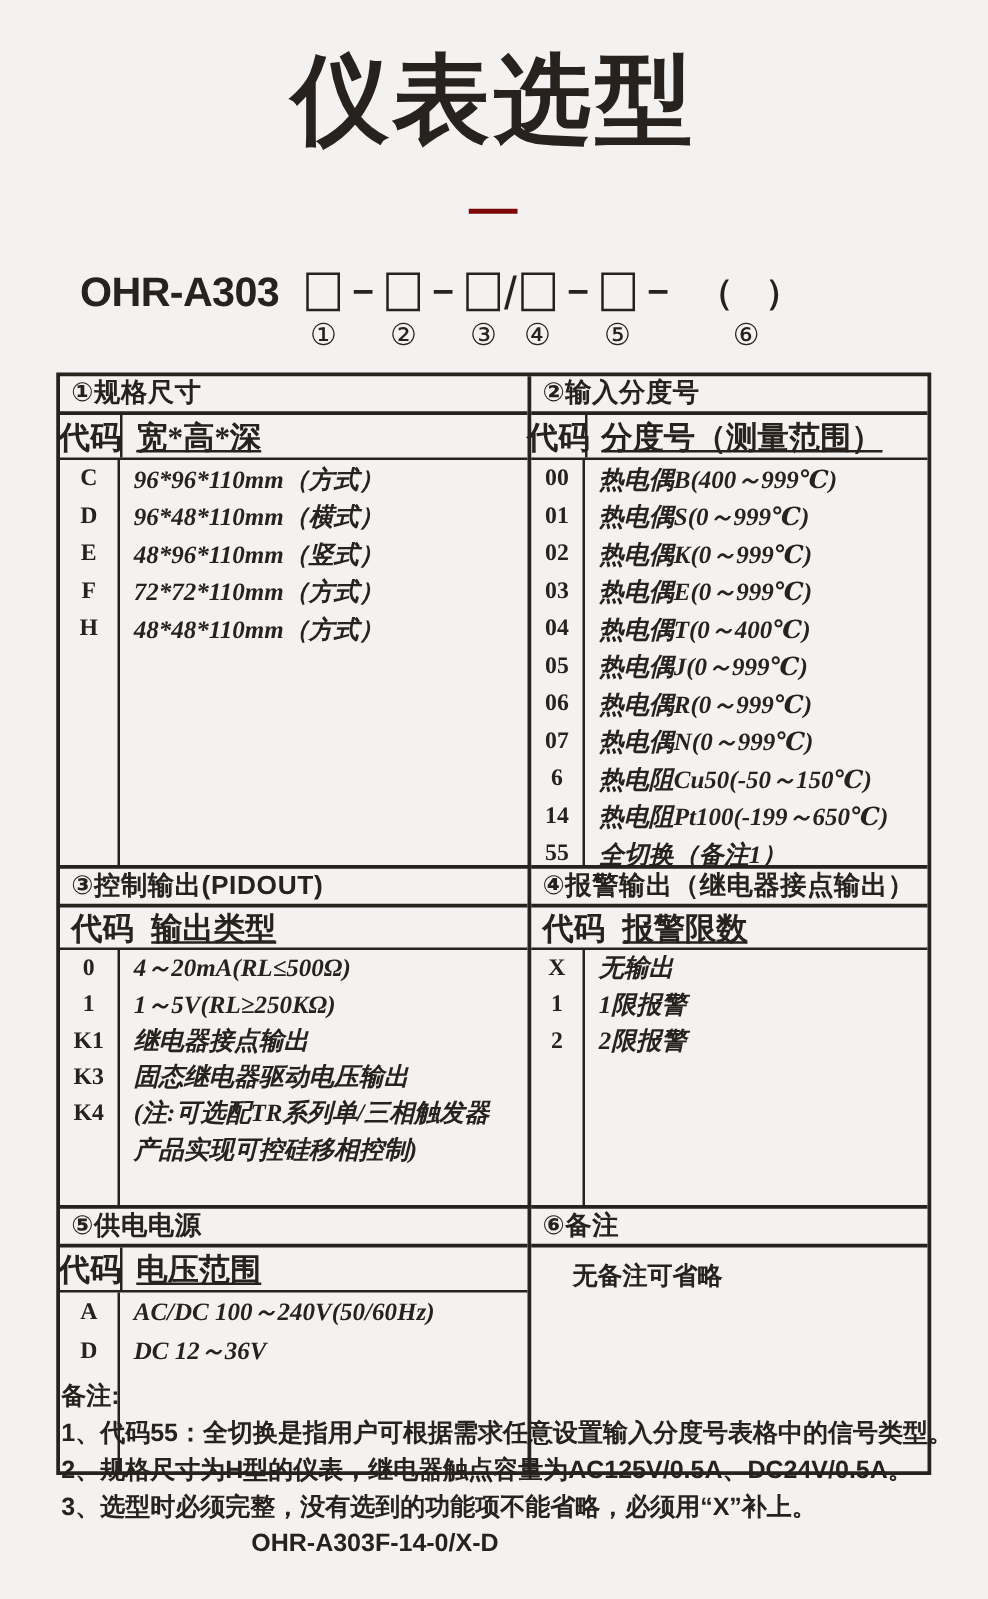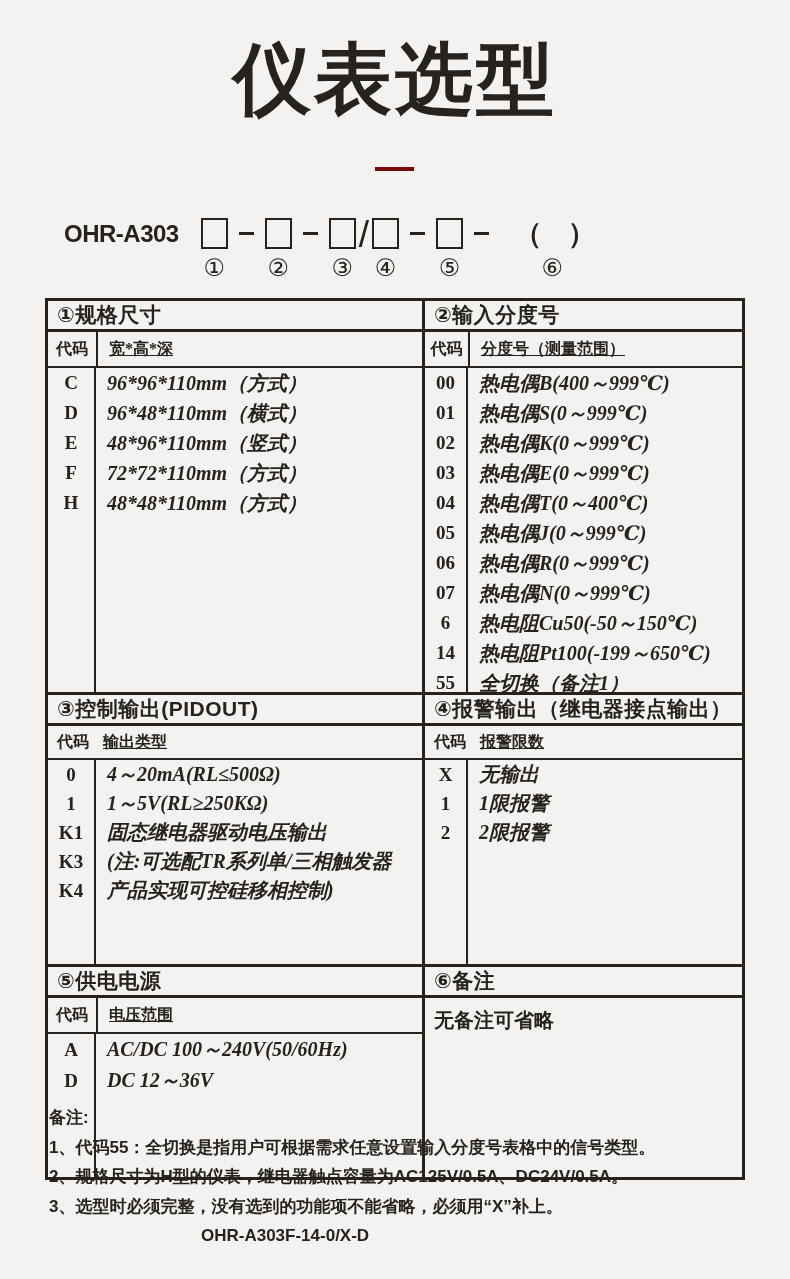--- a/index.html
+++ b/index.html
@@ -14,21 +14,21 @@
     text-align:center;font-size:78px;font-weight:900;letter-spacing:3px;
     color:var(--ink,#27221e);
   }
   .accent-dash{
     position:absolute;top:167px;left:375px;width:39px;height:4px;
     background:var(--accent,#7b0806);
   }
   
   .model-line{position:absolute;top:218px;left:64px;display:flex;align-items:flex-start;}
   .model-prefix{
-    font-size:24px;font-weight:600;line-height:31px;letter-spacing:-0.5px;
+    font-size:33px;font-weight:600;line-height:31px;letter-spacing:-0.5px;
     margin-right:22px;white-space:nowrap;
   }
   .unit{display:flex;flex-direction:column;align-items:center;}
   .slot-box{width:27px;height:31px;border:2px solid var(--ink,#27221e);box-sizing:border-box;background:transparent;}
   .slot-num{
     margin-top:7px;font-size:24px;line-height:25px;font-weight:400;
     font-family:"DejaVu Sans",sans-serif;
   }
   .sep-dash{width:15px;height:3px;background:var(--ink,#27221e);margin:14px 11px 0;}
   .sep-slash{font-size:37px;line-height:33px;font-weight:400;margin:0 3px;}
@@ -42,21 +42,21 @@
   .cell{box-sizing:border-box;display:flex;flex-direction:column;min-height:0;min-width:0;}
   .cell.left{border-right:3px solid var(--ink,#27221e);}
   .cell.band1,.cell.band2{border-bottom:3px solid var(--ink,#27221e);}
   .sec-header{
     height:31px;border-bottom:3px solid var(--ink,#27221e);box-sizing:border-box;
     font-size:21px;font-weight:700;line-height:27px;padding-left:9px;
     letter-spacing:0.5px;white-space:nowrap;
   }
   .col-header{
     height:36px;border-bottom:2px solid var(--ink,#27221e);box-sizing:border-box;
-    display:flex;align-items:stretch;font-weight:700;font-size:16px;
+    display:flex;align-items:stretch;font-weight:700;font-size:25px;
     font-family:"Liberation Serif","DejaVu Serif",serif;white-space:nowrap;
   }
   .band2 .col-header{height:34px;}
   .col-header .code-h{display:flex;align-items:center;justify-content:center;}
   .col-header.divided .code-h{width:48px;border-right:2px solid var(--ink,#27221e);}
   .right .col-header.divided .code-h{width:43px;}
   .col-header .desc-h{display:flex;align-items:center;padding-left:11px;text-decoration:underline;}
   .col-header.plain{padding-left:9px;}
   .col-header.plain .code-h{width:auto;border:none;}
   .col-header.plain .desc-h{padding-left:14px;}
@@ -67,26 +67,26 @@
   .code-col{width:48px;border-right:2px solid var(--ink,#27221e);box-sizing:border-box;display:flex;flex-direction:column;}
   .right .code-col{width:43px;}
   .desc-col{flex:1;display:flex;flex-direction:column;min-width:0;font-style:italic;}
   .code-cell{display:flex;align-items:center;justify-content:center;font-size:19px;flex:none;}
   .desc-cell{display:flex;align-items:center;padding-left:11px;white-space:nowrap;flex:none;}
   .band1 .code-cell,.band1 .desc-cell{height:30px;}
   .band2 .code-cell,.band2 .desc-cell{height:29px;}
   .band3 .code-cell,.band3 .desc-cell{height:31px;}
   .remark-body{
     flex:1;font-family:"Liberation Serif","DejaVu Serif",serif;font-weight:700;
-    font-size:20px;padding:9px 0 0 9px;
+    font-size:20px;padding:9px 0 0 9px;margin-left:24px;
   }
   
   .notes{
     position:absolute;left:49px;top:1103px;width:720px;
-    font-weight:700;font-size:17px;color:var(--ink,#27221e);
+    font-weight:700;font-size:20px;color:var(--ink,#27221e);
   }
   .note-line{line-height:29.5px;white-space:nowrap;}
   .note-line.indent{padding-left:152px;}
 </style>
 </head>
 <body>
 
 <div class="page">
 
   <h1 class="title">仪表选型</h1>
@@ -205,20 +205,21 @@
             <div class="code-cell">1</div>
             <div class="code-cell">K1</div>
             <div class="code-cell">K3</div>
             <div class="code-cell">K4</div>
             <div class="code-cell"></div>
             <div class="code-cell"></div>
           </div>
         <div class="desc-col">
             <div class="desc-cell">4～20mA(RL≤500Ω)</div>
             <div class="desc-cell">1～5V(RL≥250KΩ)</div>
+            <div class="desc-cell">继电器接点输出</div>
             <div class="desc-cell">固态继电器驱动电压输出</div>
             <div class="desc-cell">(注:可选配TR系列单/三相触发器</div>
             <div class="desc-cell">产品实现可控硅移相控制)</div>
           </div>
       </div>
     </div>
 
     <div class="cell right band2">
       <div class="sec-header">④报警输出（继电器接点输出）</div>
       <div class="col-header plain">

